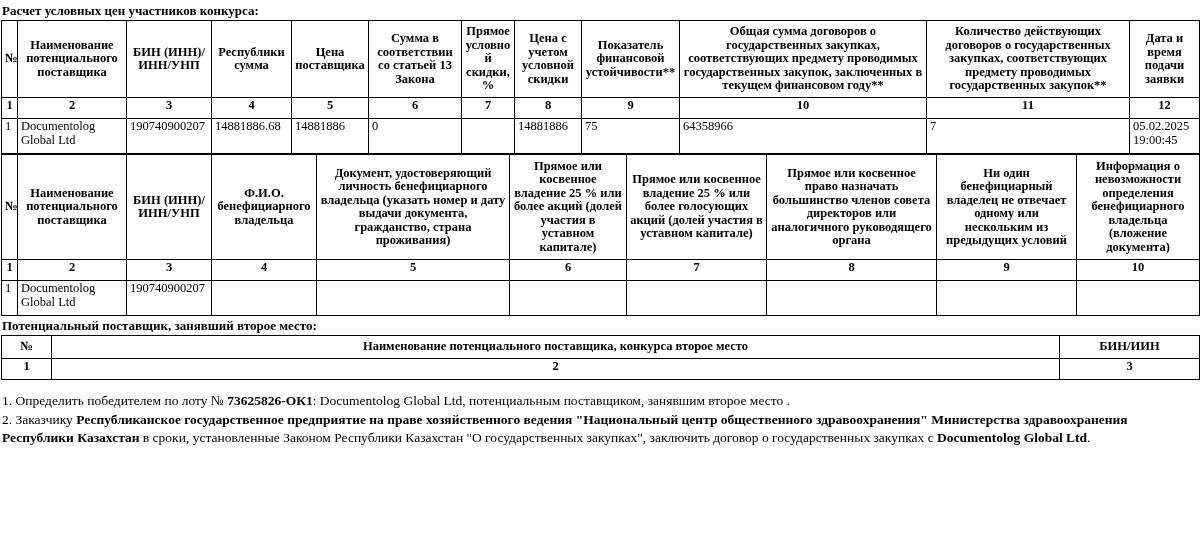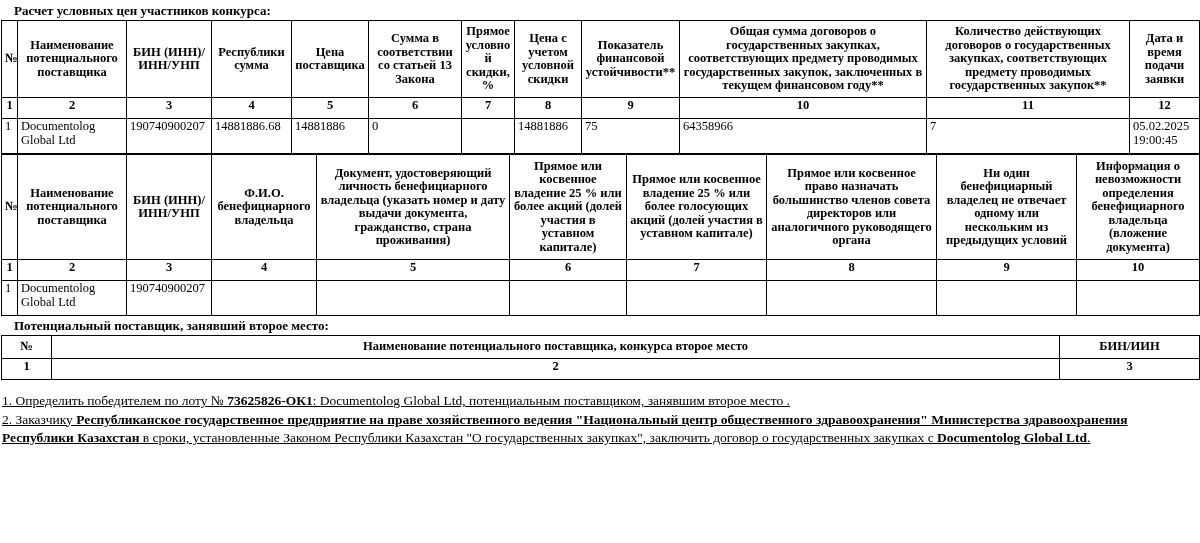--- a/index.html
+++ b/index.html
@@ -17,21 +17,21 @@
   }
   .page {
     width: 1200px;
     padding: 0;
     box-sizing: border-box;
   }
   .section-title {
     font-weight: bold;
     font-size: 13px;
     line-height: 14px;
-    margin: 0 0 2px 14px;
+    margin: 0 0 2px 2px;
     padding-top: 4px;
   }
   .section-title.tight { padding-top: 3px; }
 
   table.doc {
     border-collapse: collapse;
     table-layout: fixed;
     width: 1198px;
     margin: 0 0 0 1px;
   }
@@ -69,21 +69,20 @@
   .t2 td.data { height: 32px; }
 
   .t3 th { height: 18px; vertical-align: middle; }
   .t3 td.numrow { height: 18px; }
 
   .footer-text {
     margin: 12px 12px 0 2px;
     font-size: 13.5px;
     line-height: 18.5px;
     font-family: "Liberation Serif", "DejaVu Serif", serif;
-    text-decoration: underline;
   }
   .footer-text p { margin: 0; }
   .b { font-weight: bold; }
 </style>
 </head>
 <body>
 
 <div class="page">
 
   <div class="section-title">Расчет условных цен участников конкурса:</div>

